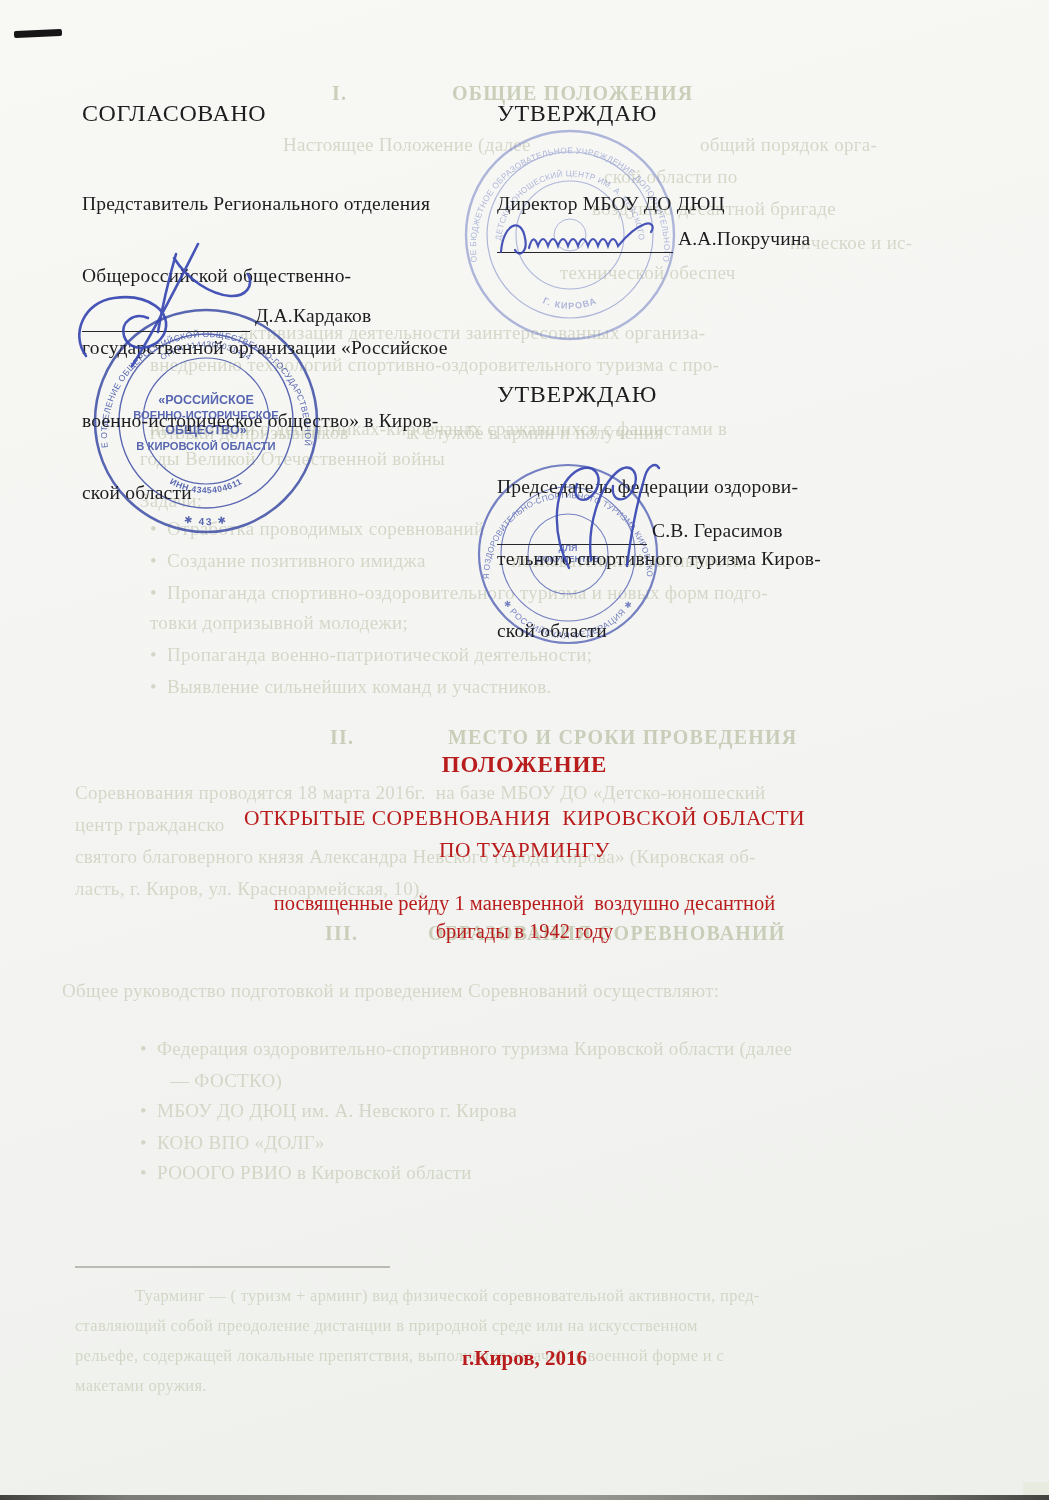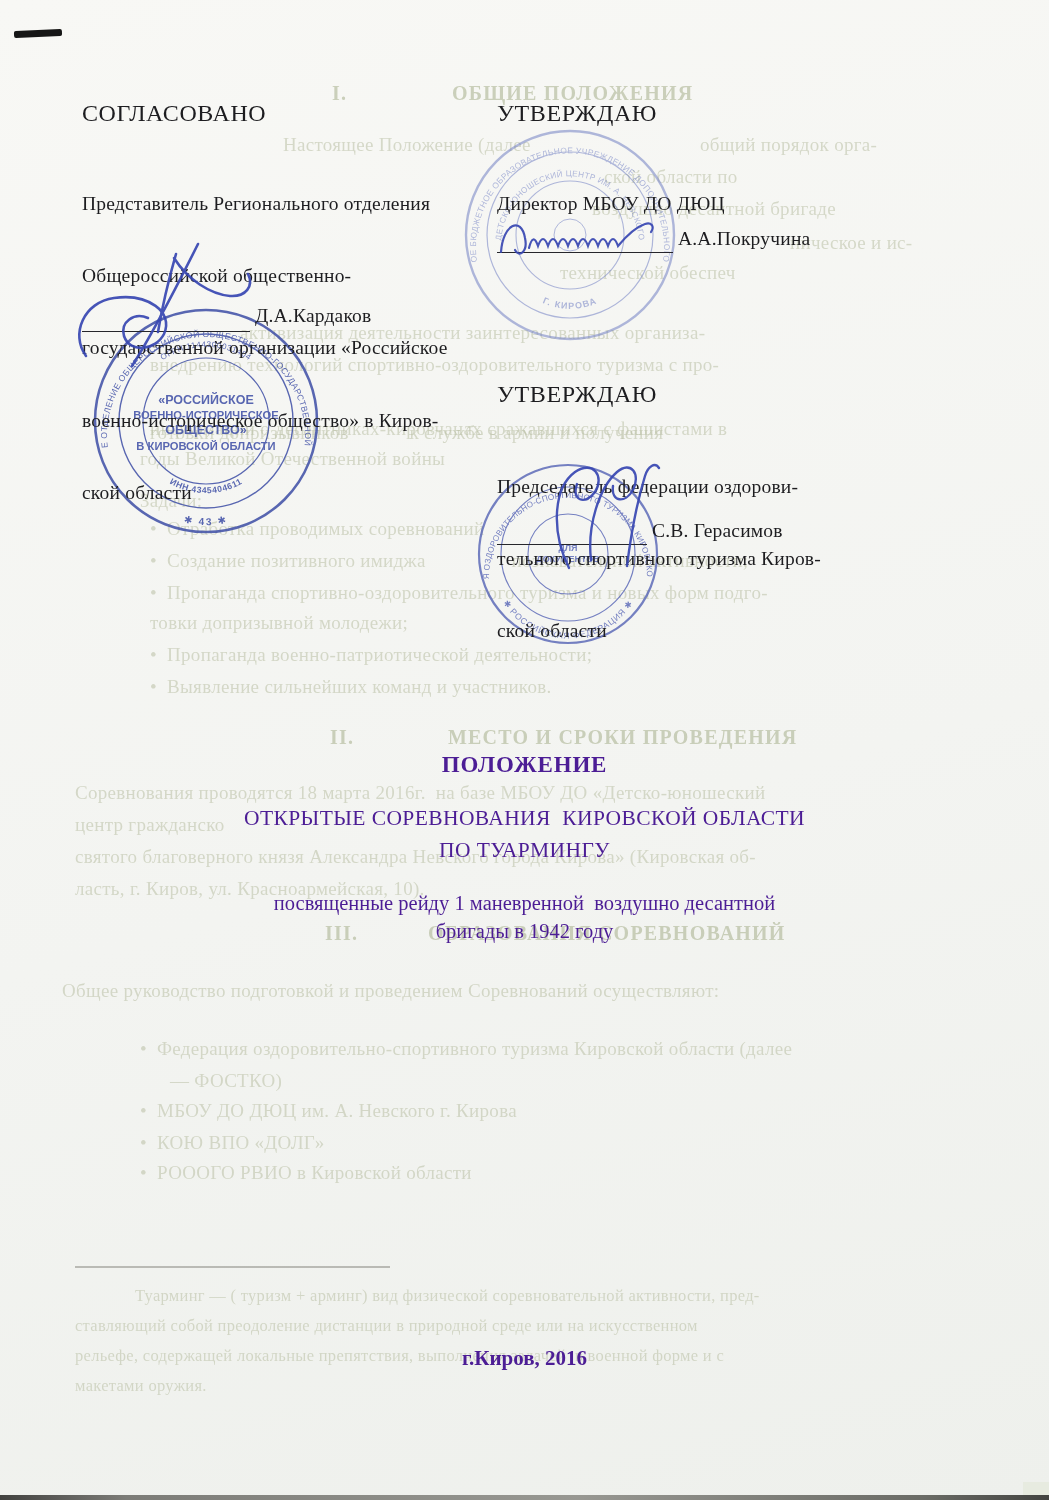--- a/index.html
+++ b/index.html
@@ -6,21 +6,21 @@
   body{
     width:1049px;height:1500px;position:relative;overflow:hidden;
     background:linear-gradient(165deg,#f8f8f5 0%,#f3f4f1 55%,#eef0ec 100%);
     font-family:"Liberation Serif","DejaVu Serif",serif;
   }
   .abs{position:absolute;}
   .doc{color:#1d1d20;font-size:19.5px;letter-spacing:.2px;white-space:pre;}
   .hdr{font-size:24px;letter-spacing:.6px;}
   .para div{line-height:28.2px;}
   .sigline{position:absolute;border-bottom:1.7px solid #26262b;height:0;}
-  .title-line{position:absolute;left:0;width:100%;text-align:center;color:#4c1d95;white-space:pre;}
+  .title-line{position:absolute;left:0;width:100%;text-align:center;color:#b91c1c;white-space:pre;}
   .t1{font-weight:bold;font-size:23px;letter-spacing:.8px;}
   .t2{font-size:21.5px;letter-spacing:.4px;}
   .t4{font-size:20.5px;text-align:center;}
   .footer-line{font-weight:bold;font-size:21px;}
   .bleed{position:absolute;color:#b7bda1;opacity:.52;filter:blur(.45px);
     font-size:19px;white-space:pre;letter-spacing:.3px;}
   .bleed.b{font-weight:bold;font-size:20px;letter-spacing:1.2px;color:#adb594;opacity:.6;}
   .bleed.sm{font-size:16.5px;}
   .stamp{position:absolute;}
   .divider{position:absolute;background:#8d8d85;opacity:.55;}

